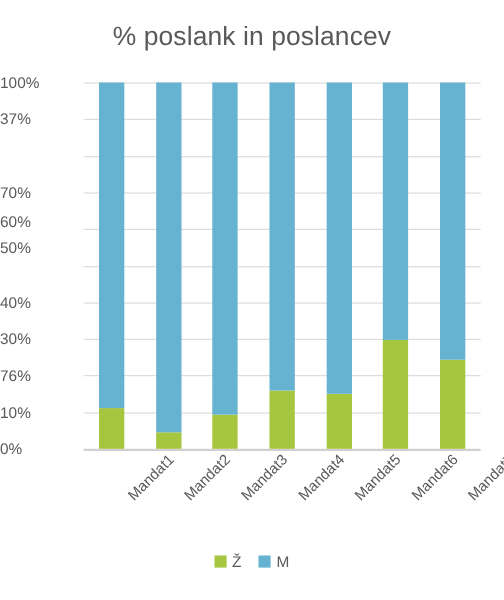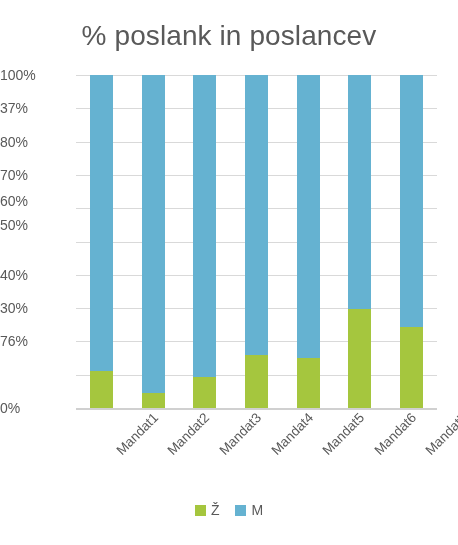--- a/index.html
+++ b/index.html
@@ -20,21 +20,21 @@
     box-sizing: border-box;
   }
 
   
   #chart-title {
     position: absolute;
     left: 0;
     top: 20px;
     width: 458px;
     text-align: center;
-    font-size: 28px;
+    font-size: 24px;
     color: #595959;
     font-weight: normal;
     letter-spacing: 0.1px;
     white-space: nowrap;
   }
 
   
   #plot-area {
     position: absolute;
     left: 76px;
@@ -143,27 +143,27 @@
 </head>
 <body>
 
 <div id="chart-root">
 
   <div id="chart-title">% poslank in poslancev</div>
 
   <div id="tick-labels">
       <div class="tick-label" style="top: 0px;">100%</div>
       <div class="tick-label" style="top: 33.3px;">37%</div>
-      <div class="tick-label" style="top: 66.6px;">80%</div>
       <div class="tick-label" style="top: 99.9px;">70%</div>
       <div class="tick-label" style="top: 126px;">60%</div>
       <div class="tick-label" style="top: 150px;">50%</div>
       <div class="tick-label" style="top: 199.8px;">40%</div>
       <div class="tick-label" style="top: 233.1px;">30%</div>
       <div class="tick-label" style="top: 266.4px;">76%</div>
+      <div class="tick-label" style="top: 299.7px;">10%</div>
       <div class="tick-label" style="top: 333px;">0%</div>
     </div>
 
   <div id="plot-area">
     <div id="gridlines-layer">
         <div class="gridline" style="top: 0px;"></div>
         <div class="gridline" style="top: 33.3px;"></div>
         <div class="gridline" style="top: 66.6px;"></div>
         <div class="gridline" style="top: 99.9px;"></div>
         <div class="gridline" style="top: 133.2px;"></div>

